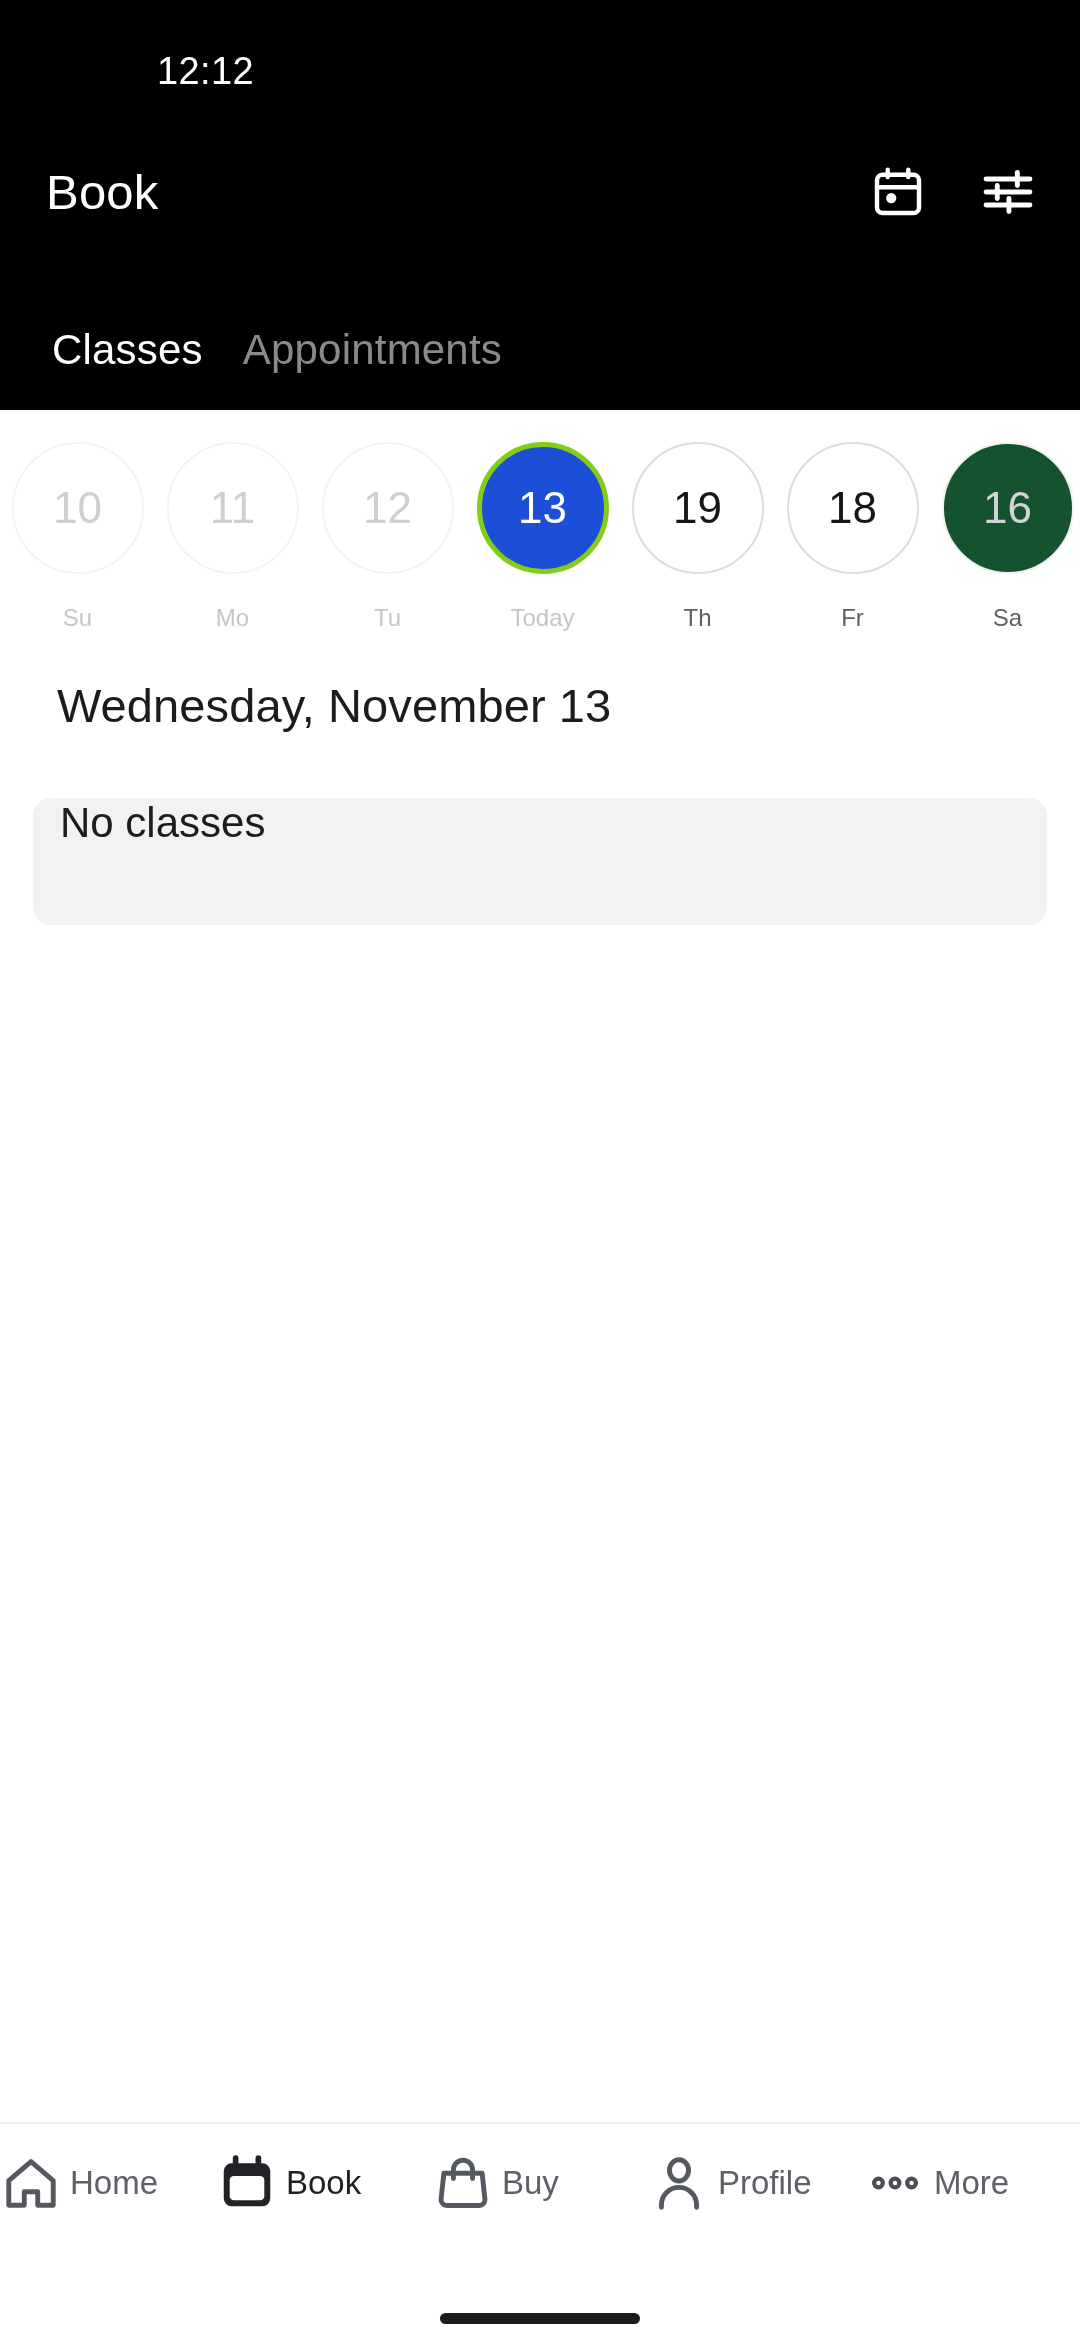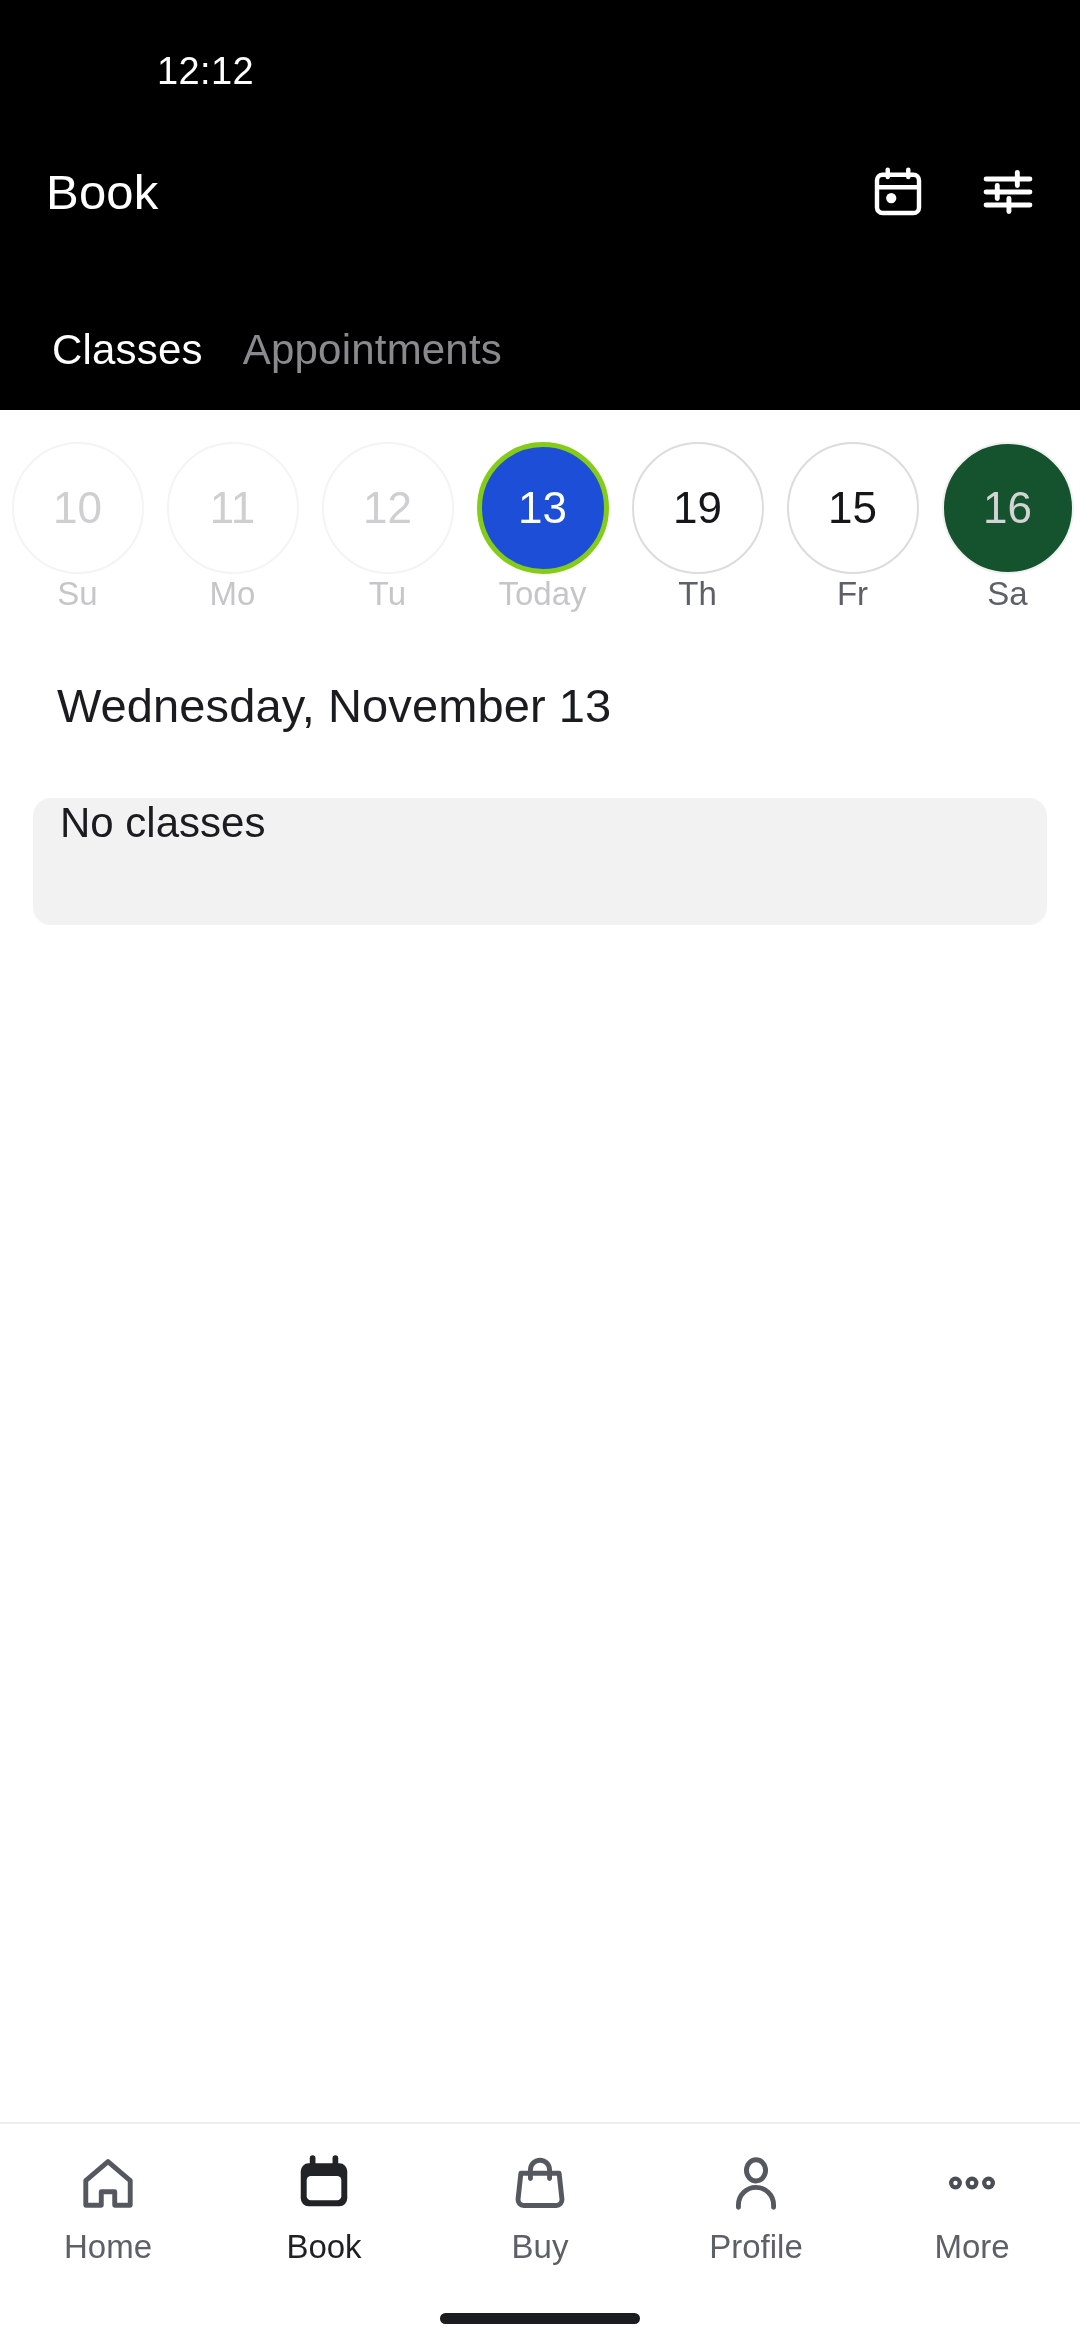--- a/index.html
+++ b/index.html
@@ -143,22 +143,22 @@
     background: #ffffff;
     border: 2px solid #dcdcde;
     color: #15161a;
   }
   .day-circle.disabled {
     background: #14532d;
     border: 2px solid #f0f0f1;
     color: #d3d3d6;
   }
   .day-label {
-    margin-top: 0;
-    font-size: 33px;
+    margin-top: 24px;
+    font-size: 24px;
     line-height: 40px;
   }
   .day-label.muted  { color: #c6c6ca; }
   .day-label.normal { color: #5d6066; }
 
   
   .content {
     flex: 1 1 auto;
     background: #ffffff;
     position: relative;
@@ -197,21 +197,21 @@
     border-top: 2px solid #ededee;
     background: #ffffff;
     display: flex;
     align-items: flex-start;
     padding-top: 22px;
     box-sizing: border-box;
   }
   .navitem {
     flex: 1 1 0;
     display: flex;
-    flex-direction: column;
+    flex-direction: row;
     align-items: center;
     gap: 8px;
   }
   .nav-icon {
     height: 74px;
     display: flex;
     align-items: center;
     justify-content: center;
   }
   .nav-label {
@@ -300,21 +300,21 @@
       <div class="day-circle selected">13</div>
       <div class="day-label muted">Today</div>
     </div>
 
     <div class="day">
       <div class="day-circle future">19</div>
       <div class="day-label normal">Th</div>
     </div>
 
     <div class="day">
-      <div class="day-circle future">15</div>
+      <div class="day-circle future">18</div>
       <div class="day-label normal">Fr</div>
     </div>
 
     <div class="day">
       <div class="day-circle disabled">16</div>
       <div class="day-label normal">Sa</div>
     </div>
 
   </div>
 

